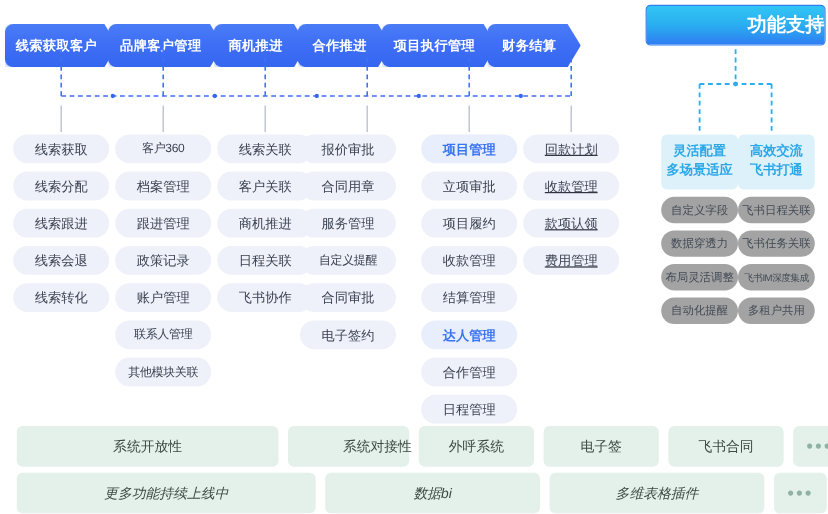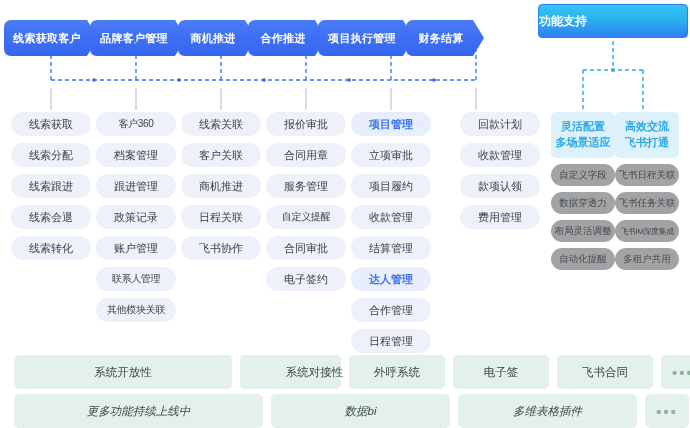--- a/index.html
+++ b/index.html
@@ -27,22 +27,22 @@
     box-shadow:0 1px 3px rgba(53,102,240,.35);
   }
   .chev.first { clip-path:polygon(0 0, calc(100% - 11px) 0, 100% 50%, calc(100% - 11px) 100%, 0 100%); }
   .chev-label { white-space:nowrap; }
 
   #support-header {
     position:absolute; top:4px; left:538px; width:150px; height:34px;
     background:linear-gradient(180deg,#31c5f4 0%,#2aaef0 50%,#2f7ef2 100%);
     border:1px solid #2f7ef2;
     border-radius:4px;
-    display:flex; align-items:center; justify-content:flex-start;
-    color:#fff; font-size:12px; font-weight:bold;
+    display:flex; align-items:center; justify-content:flex-end;
+    color:#fff; font-size:16px; font-weight:bold;
   }
 
   
   #connectors { position:absolute; left:0; top:0; width:690px; height:428px; pointer-events:none; }
 
   
   #columns { position:absolute; left:0; top:112px; width:690px; }
   .col { position:absolute; top:0; width:80px; display:flex; flex-direction:column; gap:7px; align-items:flex-start; }
   .pill {
     width:80px; height:24px;
@@ -161,39 +161,39 @@
       <div class="pill wide">联系人管理</div>
       <div class="pill wide">其他模块关联</div>
     </div>
     <div class="col" style="left: 181px;">
       <div class="pill">线索关联</div>
       <div class="pill">客户关联</div>
       <div class="pill">商机推进</div>
       <div class="pill">日程关联</div>
       <div class="pill">飞书协作</div>
     </div>
-    <div class="col" style="left: 266px;">
+    <div class="col" style="left: 250px;">
       <div class="pill">报价审批</div>
       <div class="pill">合同用章</div>
       <div class="pill">服务管理</div>
       <div class="pill wide">自定义提醒</div>
       <div class="pill">合同审批</div>
       <div class="pill">电子签约</div>
     </div>
     <div class="col" style="left: 351px;">
       <div class="pill hl">项目管理</div>
       <div class="pill">立项审批</div>
       <div class="pill">项目履约</div>
       <div class="pill">收款管理</div>
       <div class="pill">结算管理</div>
       <div class="pill hl">达人管理</div>
       <div class="pill">合作管理</div>
       <div class="pill">日程管理</div>
     </div>
-    <div class="col" style="left: 460px;">
+    <div class="col" style="left: 436px; text-decoration: underline;">
       <div class="pill">回款计划</div>
       <div class="pill">收款管理</div>
       <div class="pill">款项认领</div>
       <div class="pill">费用管理</div>
     </div>
     <div class="scol" style="left: 551px;">
       <div class="shead">
         <span>灵活配置</span>
         <span>多场景适应</span>
       </div>

